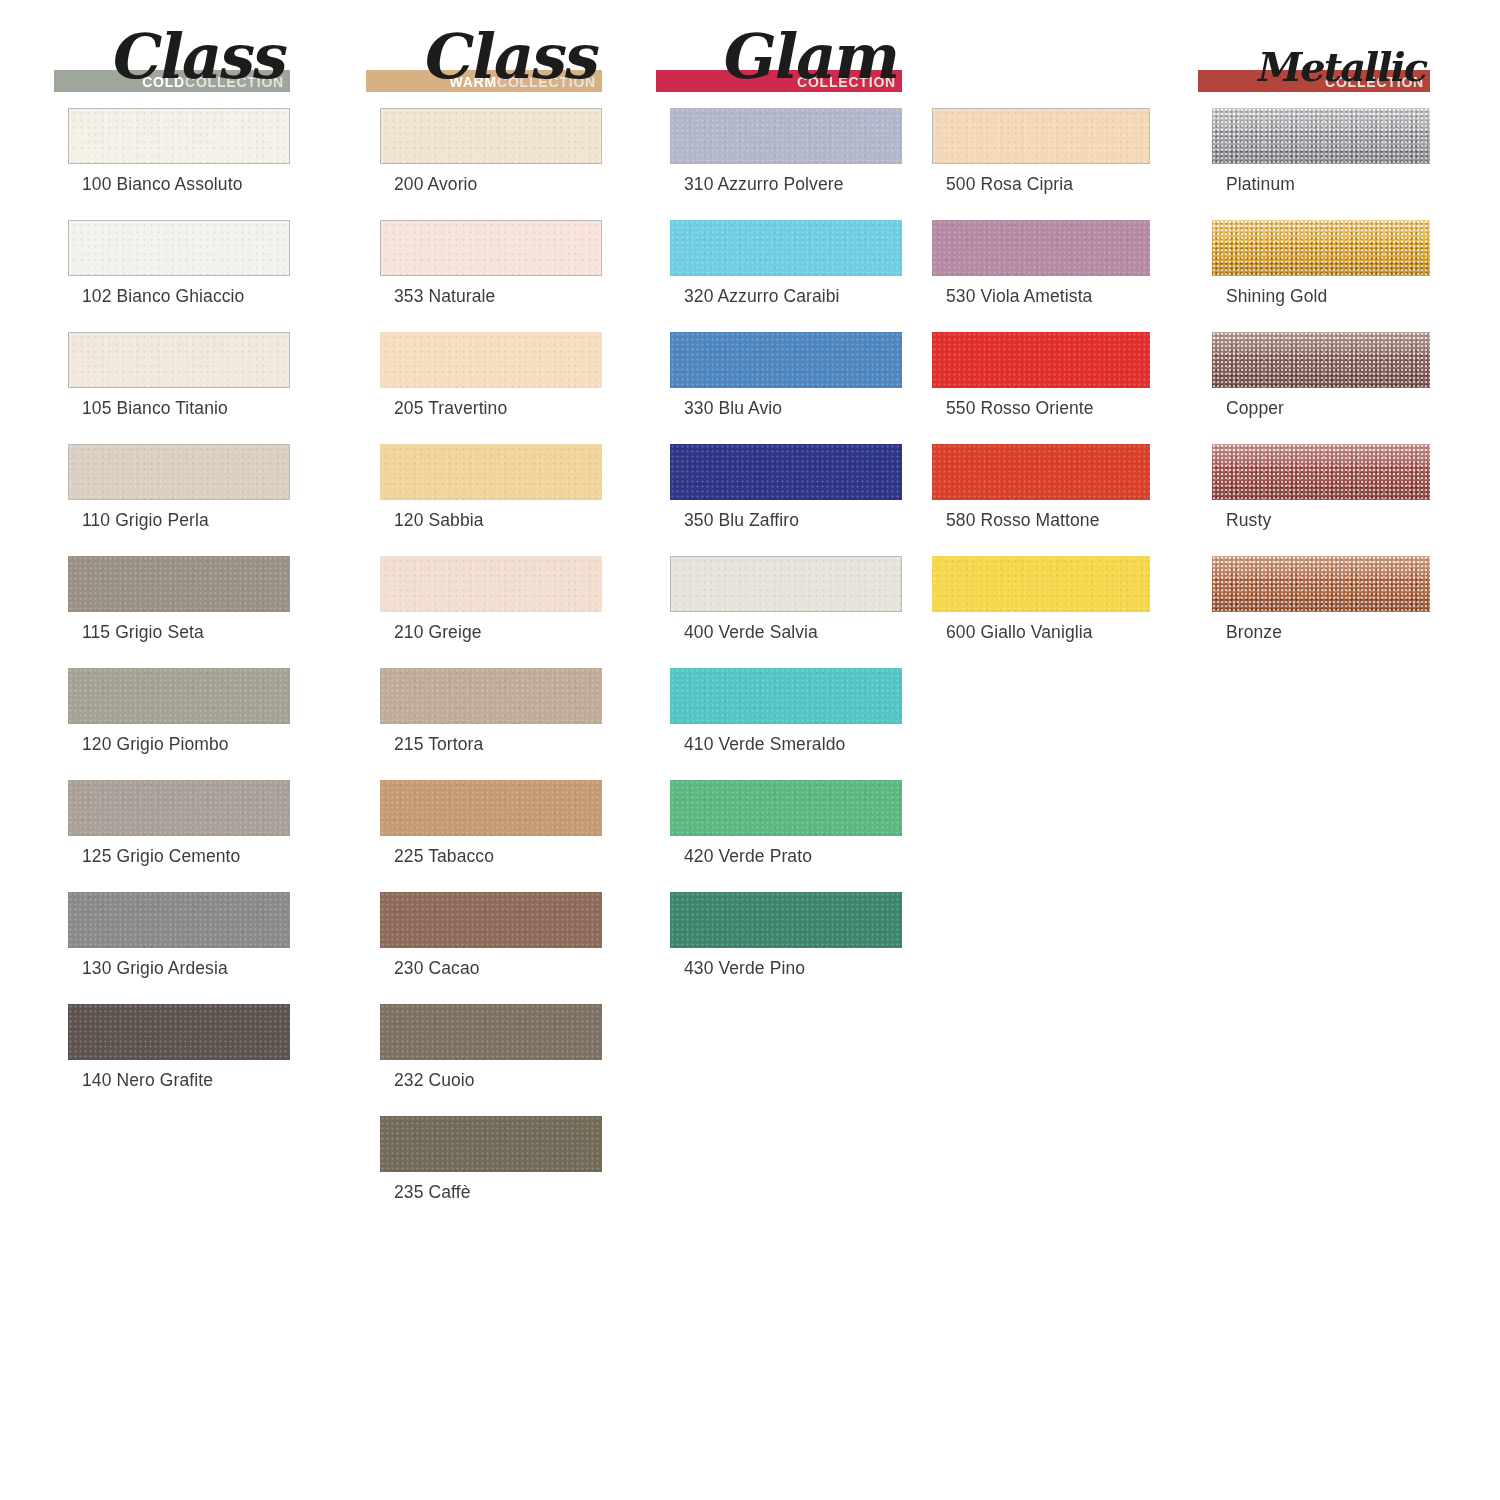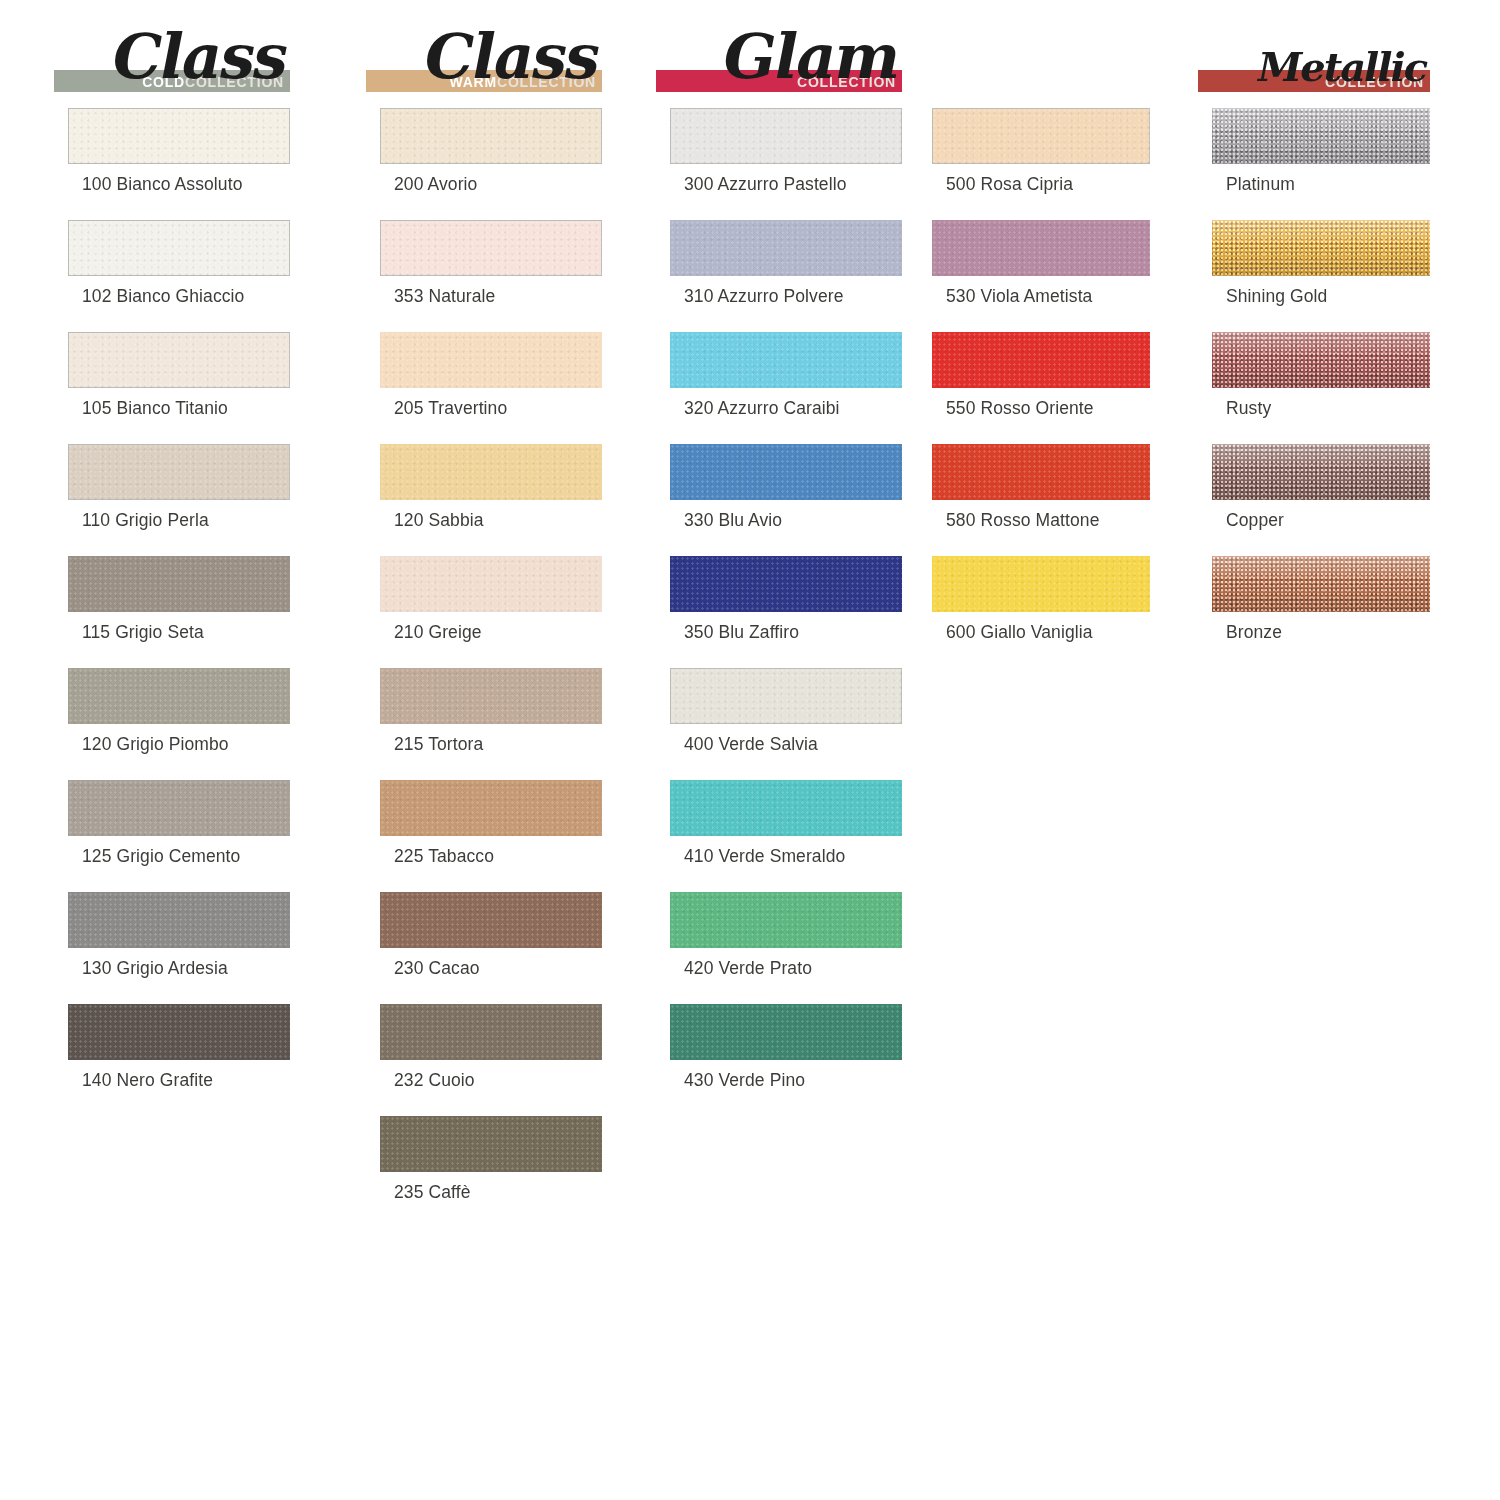--- a/index.html
+++ b/index.html
@@ -284,26 +284,20 @@
     <div class="column col-3">
       <div class="col-head head-glam">
         <div class="logo-wrap">
           <div class="banner" style="background: rgb(206, 42, 78); --bc: #ce2a4e;">
             <div class="banner-text"><span class="soft">COLLECTION</span></div>
           </div>
           <div class="brand">Glam</div>
         </div>
       </div>
       <div class="swatch-row">
-          <div class="swatch bordered" style="background:#e7e6e4">
-            <div class="grain"></div>
-          </div>
-          <div class="swatch-label">300 Azzurro Pastello</div>
-        </div>
-      <div class="swatch-row">
           <div class="swatch" style="background:#b3b7cb">
             <div class="grain"></div>
           </div>
           <div class="swatch-label">310 Azzurro Polvere</div>
         </div>
       <div class="swatch-row">
           <div class="swatch" style="background:#6fcde4">
             <div class="grain"></div>
           </div>
           <div class="swatch-label">320 Azzurro Caraibi</div>
@@ -397,32 +391,32 @@
           <div class="swatch-label">Platinum</div>
         </div>
       <div class="swatch-row">
           <div class="swatch metallic" style="background:#e8a82a">
             <div class="grain"></div>
             <div class="sheen"></div>
           </div>
           <div class="swatch-label">Shining Gold</div>
         </div>
       <div class="swatch-row">
+          <div class="swatch metallic" style="background:#8a6158">
+            <div class="grain"></div>
+            <div class="sheen"></div>
+          </div>
+          <div class="swatch-label">Copper</div>
+        </div>
+      <div class="swatch-row">
           <div class="swatch metallic" style="background:#a9504b">
             <div class="grain"></div>
             <div class="sheen"></div>
           </div>
           <div class="swatch-label">Rusty</div>
-        </div>
-      <div class="swatch-row">
-          <div class="swatch metallic" style="background:#8a6158">
-            <div class="grain"></div>
-            <div class="sheen"></div>
-          </div>
-          <div class="swatch-label">Copper</div>
         </div>
       <div class="swatch-row">
           <div class="swatch metallic" style="background:#b9673e">
             <div class="grain"></div>
             <div class="sheen"></div>
           </div>
           <div class="swatch-label">Bronze</div>
         </div>
     </div>
 

